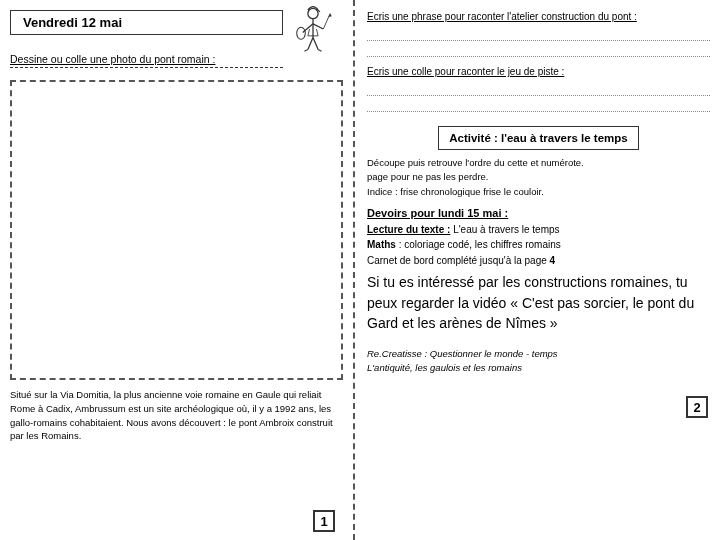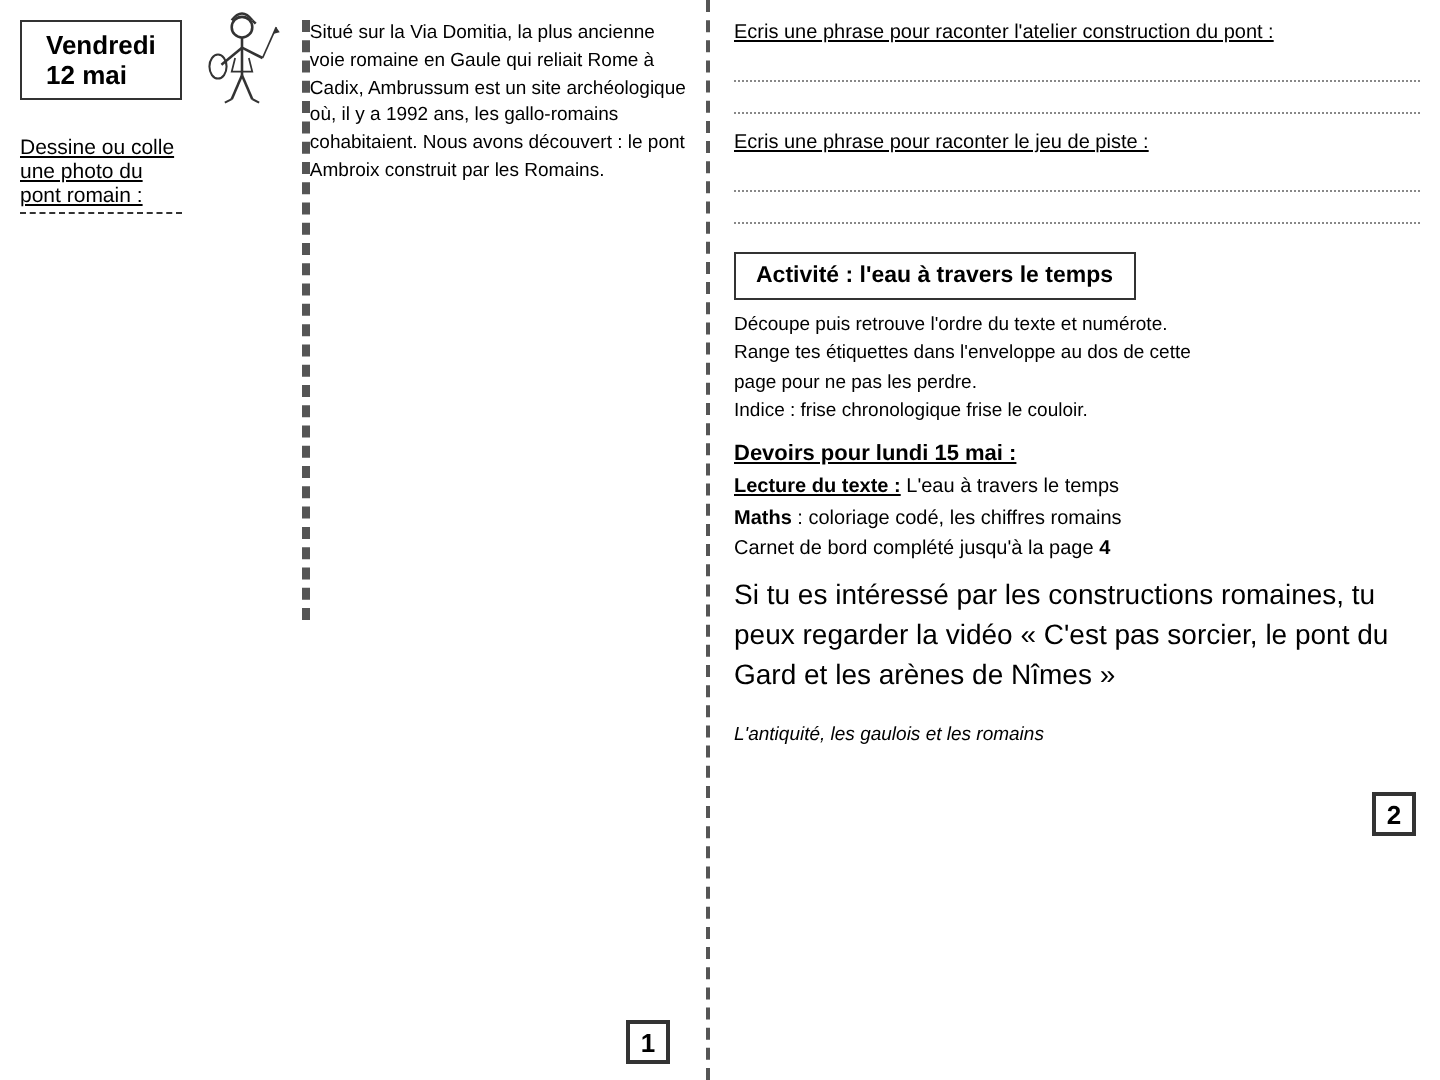--- a/index.html
+++ b/index.html
@@ -12,21 +12,21 @@
       overflow: hidden;
       display: flex;
     }
 
     .left-panel {
       width: 355px;
       height: 540px;
       border-right: 2px dashed #555;
       padding: 10px;
       display: flex;
-      flex-direction: row;
+      flex-direction: column;
       position: relative;
     }
 
     .right-panel {
       width: 365px;
       height: 426px;
       padding: 10px 10px 10px 12px;
       display: flex;
       flex-direction: column;
     }
@@ -188,21 +188,21 @@
     }
 
     .right-content {
       flex: 1;
       display: flex;
       flex-direction: column;
     }
 
     .activity-row {
       display: flex;
-      justify-content: flex-start;
+      justify-content: center;
     }
   </style>
 </head>
 <body>
 
 <div class="left-panel">
   <div class="title-row">
     <div style="display:flex; flex-direction:column; flex:1;">
       <div class="date-box">Vendredi 12 mai</div>
       <div class="dessine-label" style="margin-top:18px;">Dessine ou colle une photo du pont romain :</div>
@@ -247,32 +247,31 @@
 <div class="right-panel">
   <div class="right-content">
 
     <div class="instruction-block">
       <div class="instruction-text">Ecris une phrase pour raconter l'atelier construction du pont :</div>
       <div class="dotted-line"></div>
       <div class="dotted-line"></div>
     </div>
 
     <div class="instruction-block">
-      <div class="instruction-text">Ecris une phrase pour raconter le jeu de piste :</div>
+      <div class="instruction-text">Ecris une colle pour raconter le jeu de piste :</div>
       <div class="dotted-line"></div>
       <div class="dotted-line"></div>
     </div>
 
     <div class="activity-row">
       <div class="activity-box">Activité : l'eau à travers le temps</div>
     </div>
 
     <div class="activity-description">
-      <div>Découpe  puis retrouve l'ordre du texte et numérote.</div>
-      <div>Range tes étiquettes dans l'enveloppe au dos de cette</div>
+      <div>Découpe  puis retrouve l'ordre du cette et numérote.</div>
       <div>page pour ne pas les perdre.</div>
       <div>Indice : frise chronologique frise le couloir.</div>
     </div>
 
     <div class="devoirs-block">
       <span class="devoirs-title">Devoirs pour lundi 15 mai :</span>
       <br>
       <span class="devoirs-line">
         <span class="underline-word">Lecture du texte :</span><span> L'eau à travers le temps</span>
       </span>
@@ -280,19 +279,20 @@
         <span class="bold-word">Maths</span><span> : coloriage codé, les chiffres romains</span>
       </span>
       <span class="devoirs-line">
         <span>Carnet de bord complété jusqu'à la page</span> <span class="bold-word">4</span>
       </span>
     </div>
 
     <div class="extra-block">Si tu es intéressé par les constructions romaines, tu peux regarder la vidéo « C'est pas sorcier, le pont du Gard et les arènes de Nîmes »</div>
 
     <div class="recreatisse-block">
+      <div>Re.Creatisse : Questionner le monde - temps</div>
       <div>L'antiquité, les gaulois et les romains</div>
     </div>
 
   </div>
 
   <div class="page-number-right">2</div>
 </div>
 
 </body></html>

